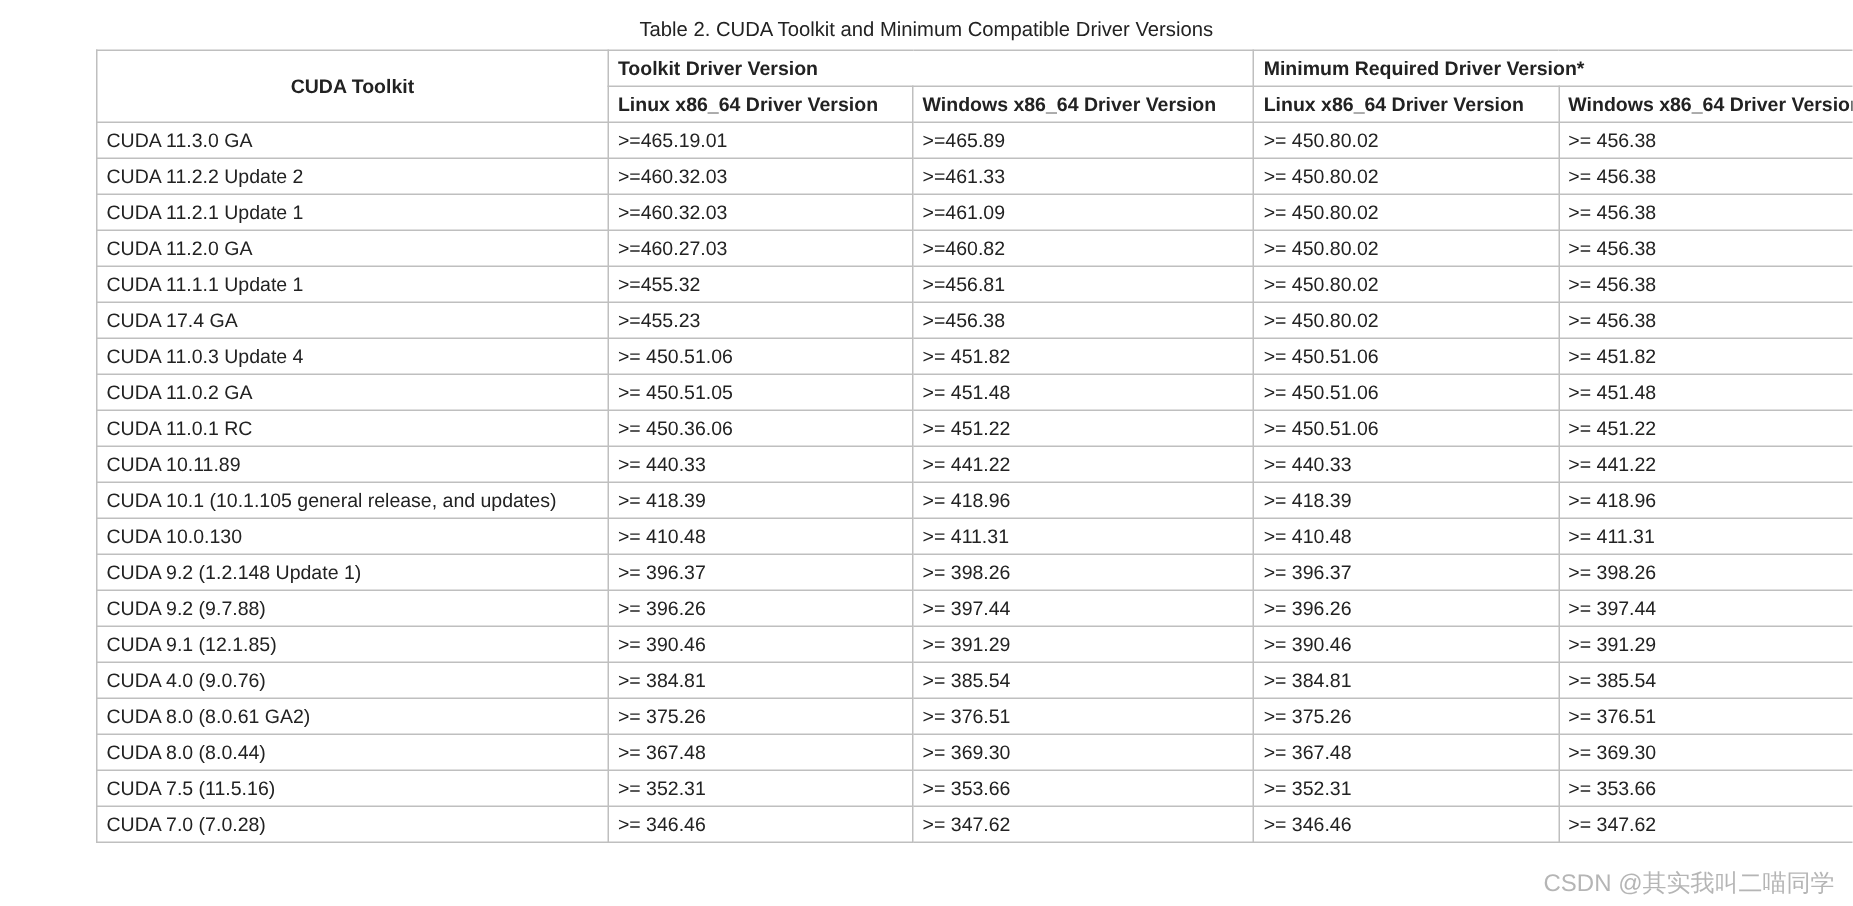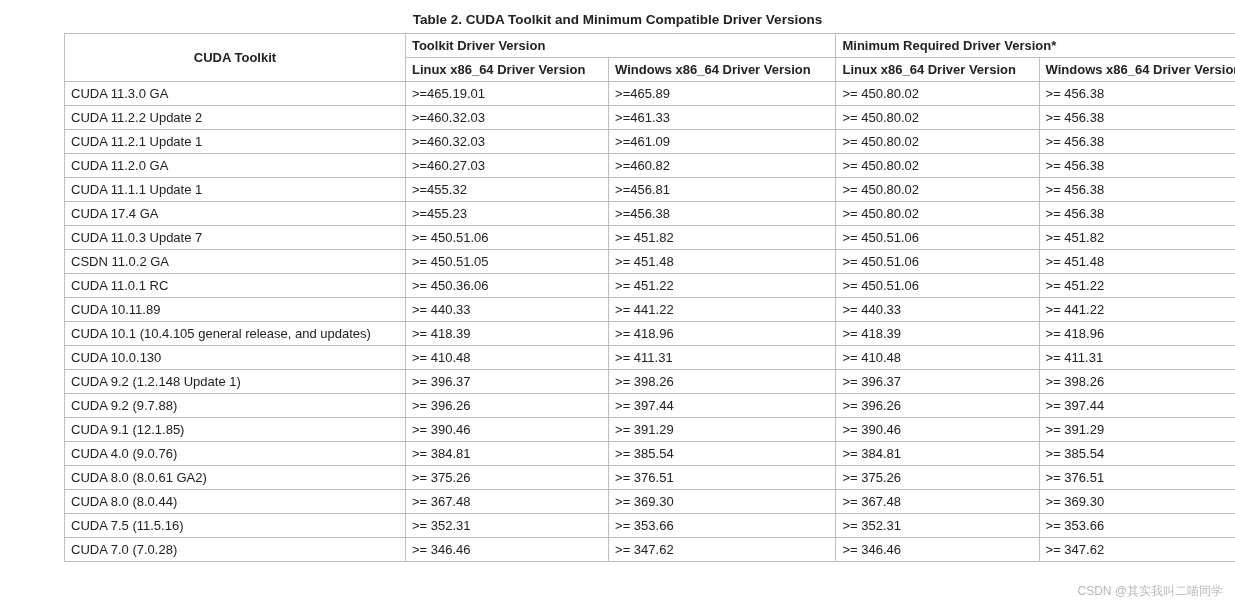--- a/index.html
+++ b/index.html
@@ -7,21 +7,21 @@
       margin: 0;
       padding: 8px 16px;
       font-family: "Segoe UI", "Helvetica Neue", Arial, sans-serif;
       font-size: 13px;
       color: #222;
       background: #fff;
       width: 1235px;
     }
     .caption {
       text-align: center;
-      font-weight: 700;
+      font-weight: 400;
       margin: 4px 0 6px 0;
       font-size: 13.5px;
     }
     table {
       border-collapse: collapse;
       width: 100%;
       table-layout: auto;
       margin-left: 48px;
     }
     th, td {
@@ -39,21 +39,21 @@
       text-align: center;
     }
     thead tr:first-child th:nth-child(2),
     thead tr:first-child th:nth-child(3) {
       text-align: left;
     }
     .watermark {
       position: fixed;
       right: 12px;
       bottom: 4px;
-      font-size: 12px;
+      font-size: 16px;
       color: rgba(120,120,120,0.55);
       font-family: sans-serif;
       pointer-events: none;
     }
   </style>
 </head>
 <body>
 
 <div class="caption">Table 2. CUDA Toolkit and Minimum Compatible Driver Versions</div>
 
@@ -108,49 +108,49 @@
         <td>&gt;= 456.38</td>
       </tr>
       <tr>
         <td>CUDA 17.4 GA</td>
         <td>&gt;=455.23</td>
         <td>&gt;=456.38</td>
         <td>&gt;= 450.80.02</td>
         <td>&gt;= 456.38</td>
       </tr>
       <tr>
-        <td>CUDA 11.0.3 Update 7</td>
+        <td>CUDA 11.0.3 Update 4</td>
         <td>&gt;= 450.51.06</td>
         <td>&gt;= 451.82</td>
         <td>&gt;= 450.51.06</td>
         <td>&gt;= 451.82</td>
       </tr>
       <tr>
-        <td>CSDN 11.0.2 GA</td>
+        <td>CUDA 11.0.2 GA</td>
         <td>&gt;= 450.51.05</td>
         <td>&gt;= 451.48</td>
         <td>&gt;= 450.51.06</td>
         <td>&gt;= 451.48</td>
       </tr>
       <tr>
         <td>CUDA 11.0.1 RC</td>
         <td>&gt;= 450.36.06</td>
         <td>&gt;= 451.22</td>
         <td>&gt;= 450.51.06</td>
         <td>&gt;= 451.22</td>
       </tr>
       <tr>
         <td>CUDA 10.11.89</td>
         <td>&gt;= 440.33</td>
         <td>&gt;= 441.22</td>
         <td>&gt;= 440.33</td>
         <td>&gt;= 441.22</td>
       </tr>
       <tr>
-        <td>CUDA 10.1 (10.4.105 general release, and updates)</td>
+        <td>CUDA 10.1 (10.1.105 general release, and updates)</td>
         <td>&gt;= 418.39</td>
         <td>&gt;= 418.96</td>
         <td>&gt;= 418.39</td>
         <td>&gt;= 418.96</td>
       </tr>
       <tr>
         <td>CUDA 10.0.130</td>
         <td>&gt;= 410.48</td>
         <td>&gt;= 411.31</td>
         <td>&gt;= 410.48</td>

